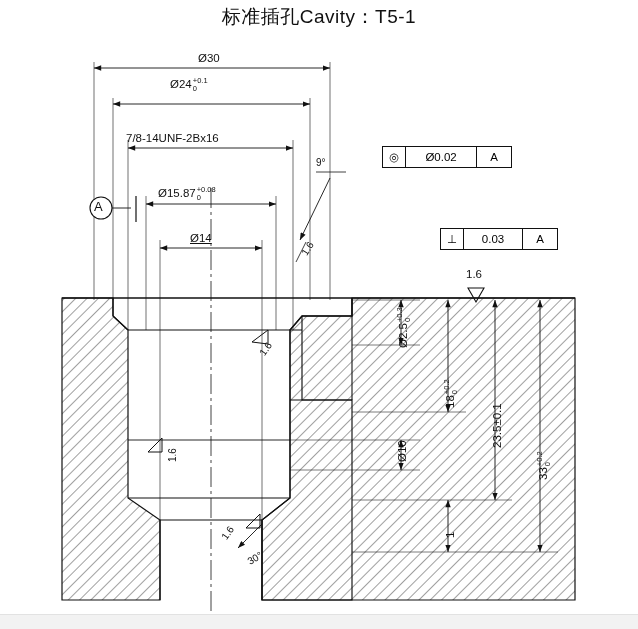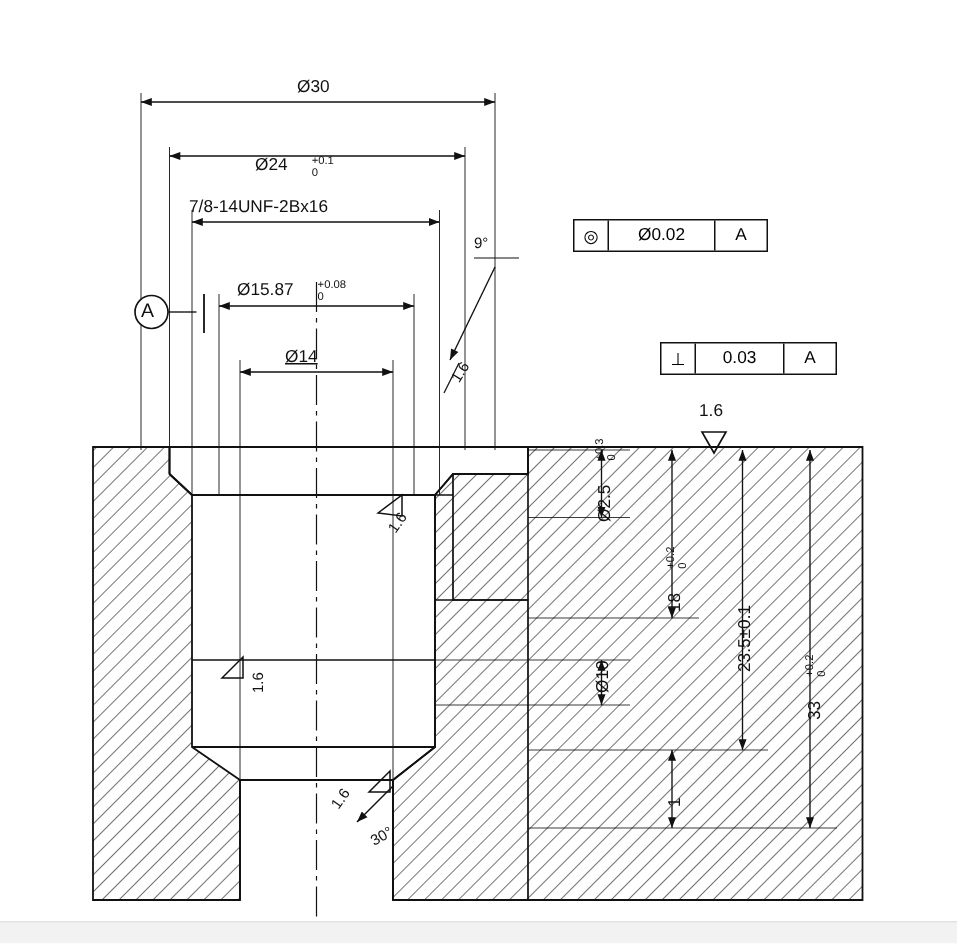--- a/index.html
+++ b/index.html
@@ -24,21 +24,21 @@
   .lbl{
     position:absolute;
     font-size:11.5px;
     color:#111;
     white-space:nowrap;
     line-height:1.05;
   }
   .lbl.sm{font-size:10px;}
   .rot90{transform-origin:0 0;transform:rotate(-90deg);}
   .rot-ang{transform-origin:0 0;}
-  .frac{display:inline-block;vertical-align:middle;font-size:7.5px;line-height:1.0;text-align:left;margin-left:16px;}
+  .frac{display:inline-block;vertical-align:middle;font-size:7.5px;line-height:1.0;text-align:left;margin-left:1px;}
   .frac span{display:block;}
   .box{
     position:absolute;
     border:1.1px solid #111;
     background:#fff;
     height:20px;
     display:flex;
     align-items:stretch;
     font-size:11.5px;
   }
@@ -51,20 +51,21 @@
   .bottombar{
     position:absolute;left:0;bottom:0;width:638px;height:14px;
     background:#f2f2f2;border-top:1px solid #e2e2e2;
   }
 </style>
 </head>
 <body>
 
 <div id="stage">
 
+  <div class="title">标准插孔Cavity：T5-1</div>
 
   <svg width="638" height="629">
     <defs>
       <pattern id="hatch" width="8" height="8" patternUnits="userSpaceOnUse" patternTransform="rotate(45)">
         <line x1="0" y1="0" x2="0" y2="8" stroke="#111" stroke-width="0.8"></line>
       </pattern>
       <marker id="arr" markerWidth="9" markerHeight="9" refX="8" refY="3" orient="auto">
         <path d="M0,0 L8,3 L0,6 z" fill="#111"></path>
       </marker>
       <marker id="arrs" markerWidth="9" markerHeight="9" refX="0" refY="3" orient="auto">
@@ -150,21 +151,21 @@
       <path d="M252,342 L268,330 L268,344 Z" fill="none" stroke-width="1.0"></path>
 
       <line x1="238" y1="548" x2="262" y2="524" stroke-width="0.9" marker-start="url(#arrs)"></line>
 
       <line x1="211" y1="612" x2="211" y2="612" stroke-width="0.8"></line>
     </g>
   </svg>
 
   <div class="lbl" style="left:198px;top:52px;text-align:center;">Ø30</div>
 
-  <div class="lbl" style="left:170px;top:103px;">
+  <div class="lbl" style="left:170px;top:77px;">
     <span>Ø24</span><span class="frac"><span>+0.1</span><span>0</span></span>
   </div>
 
   <div class="lbl" style="left:126px;top:132px;">7/8-14UNF-2Bx16</div>
 
   <div class="lbl" style="left:158px;top:186px;">
     <span>Ø15.87</span><span class="frac"><span>+0.08</span><span>0</span></span>
   </div>
 
   <div class="lbl" style="left:190px;top:232px;text-decoration:underline;">Ø14</div>

